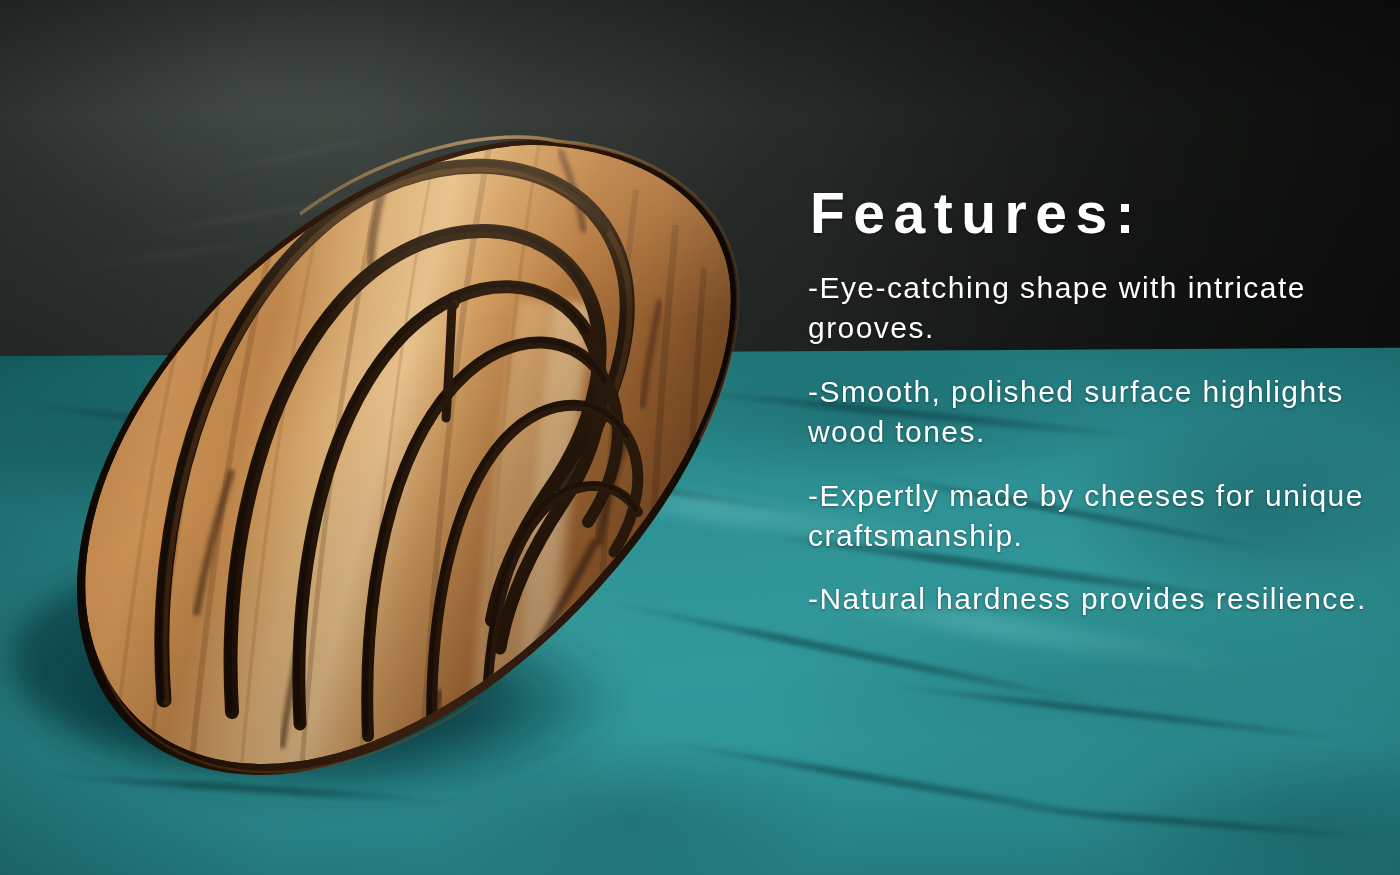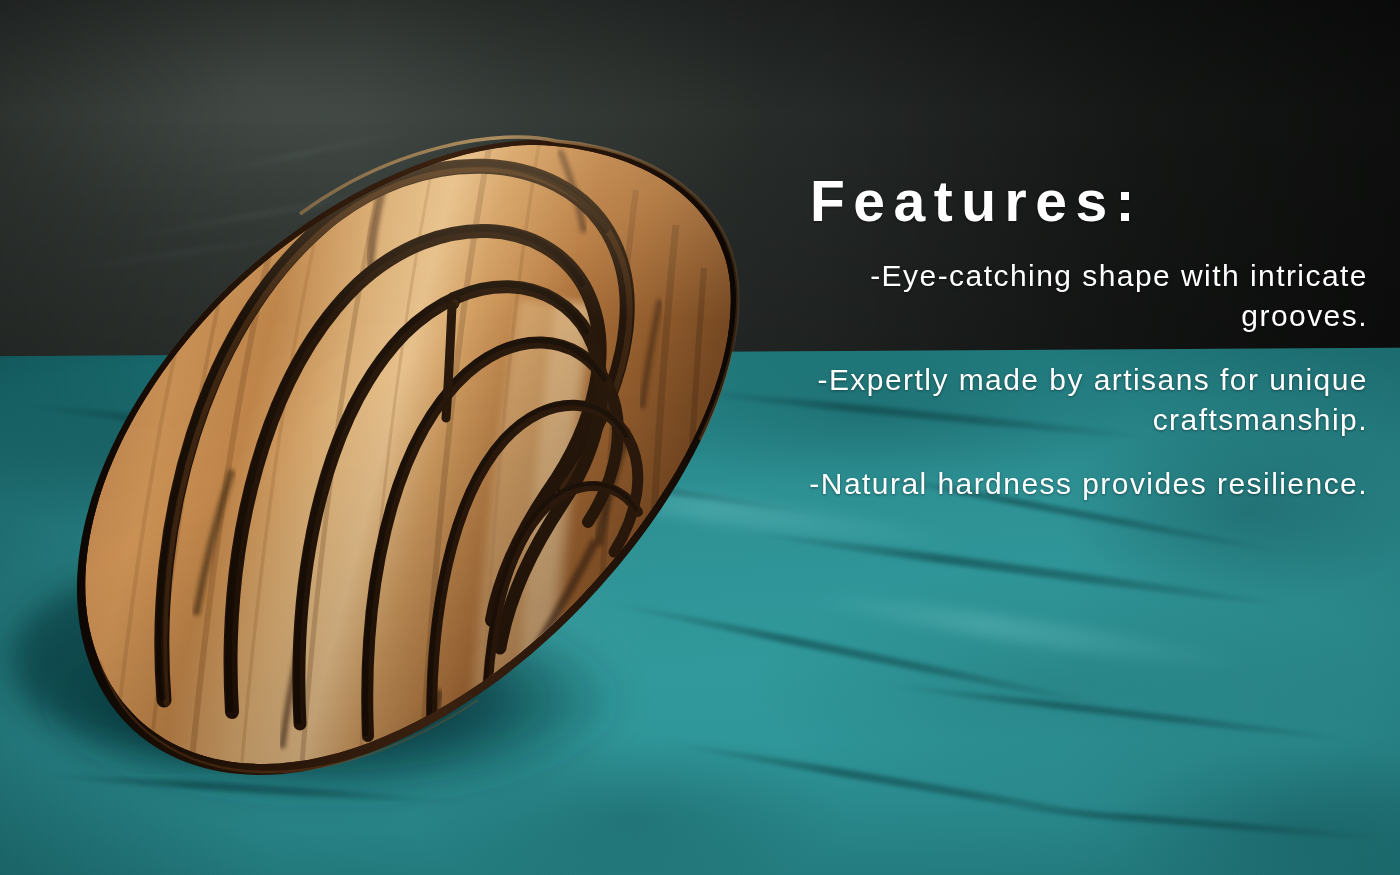--- a/index.html
+++ b/index.html
@@ -116,25 +116,25 @@
     left: 808px;
     top: 168px;
     width: 560px;
   }
   .heading {
     color: #ffffff;
     font-size: 57px;
     font-weight: 700;
     letter-spacing: 8.5px;
     line-height: 1.02;
-    margin: 4px 0 26px 2px;
+    margin: 16px 0 26px 2px;
     white-space: nowrap;
     text-shadow: 0 1px 3px rgba(0,0,0,0.45);
   }
-  .bullets { margin: 0; padding: 0; list-style: none; text-align: right; }
+  .bullets { margin: 0; padding: 0; list-style: none; }
   .bullet {
     color: #ffffff;
     font-size: 30px;
     font-weight: 300;
     letter-spacing: 1.45px;
     line-height: 1.33;
     margin: 0 0 24px 0;
     text-shadow: 0 1px 3px rgba(0,0,0,0.40);
   }
   .bullet:last-child { margin-bottom: 16px; }
@@ -346,18 +346,19 @@
       <path d="M 300,214 C 392,146 500,128 556,141 C 660,150 730,205 737,282 C 741,330 726,386 700,440" fill="none" stroke="url(#rimLight)" stroke-width="3.5" opacity="0.8"></path>
 
       <path d="M 100,660 C 120,726 180,770 262,772 C 330,774 410,746 478,700" fill="none" stroke="#93592680" stroke-width="2.5" opacity="0.55"></path>
     </svg>
   </div>
 
   <div class="copy">
     <h1 class="heading">Features:</h1>
     <ul class="bullets">
       <li class="bullet">-Eye-catching shape with intricate grooves.</li>
-      <li class="bullet">-Expertly made by artisans for unique craftsmanship.</li>
+      <li class="bullet">-Smooth, polished surface highlights wood tones.</li>
+      <li class="bullet">-Expertly made by cheeses for unique craftsmanship.</li>
       <li class="bullet">-Natural hardness provides resilience.</li>
     </ul>
   </div>
 
 </div>
 
 </body></html>

